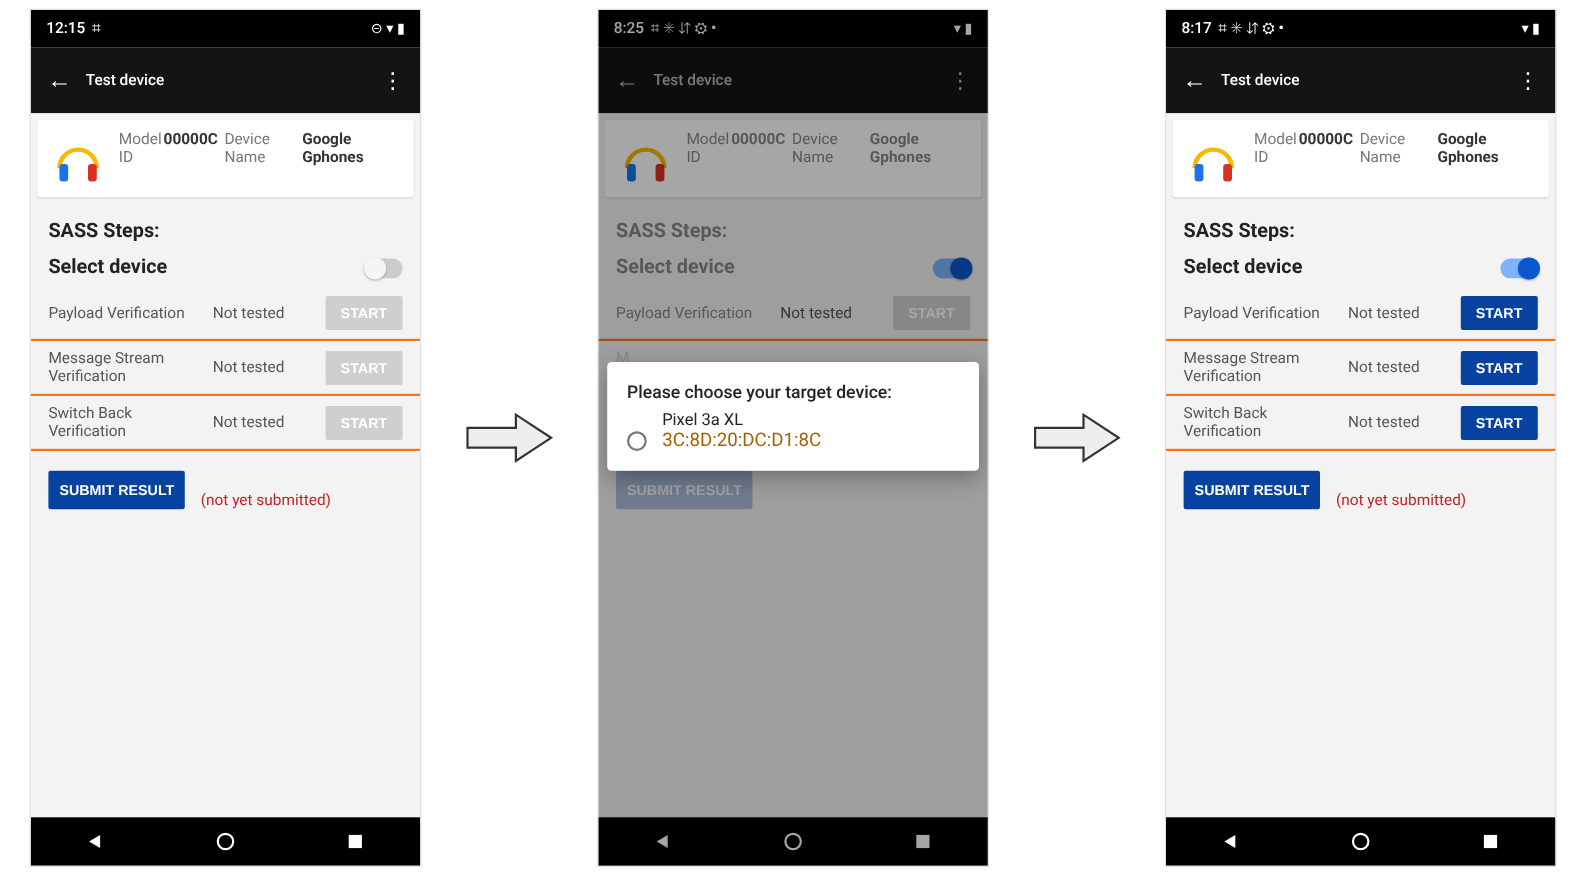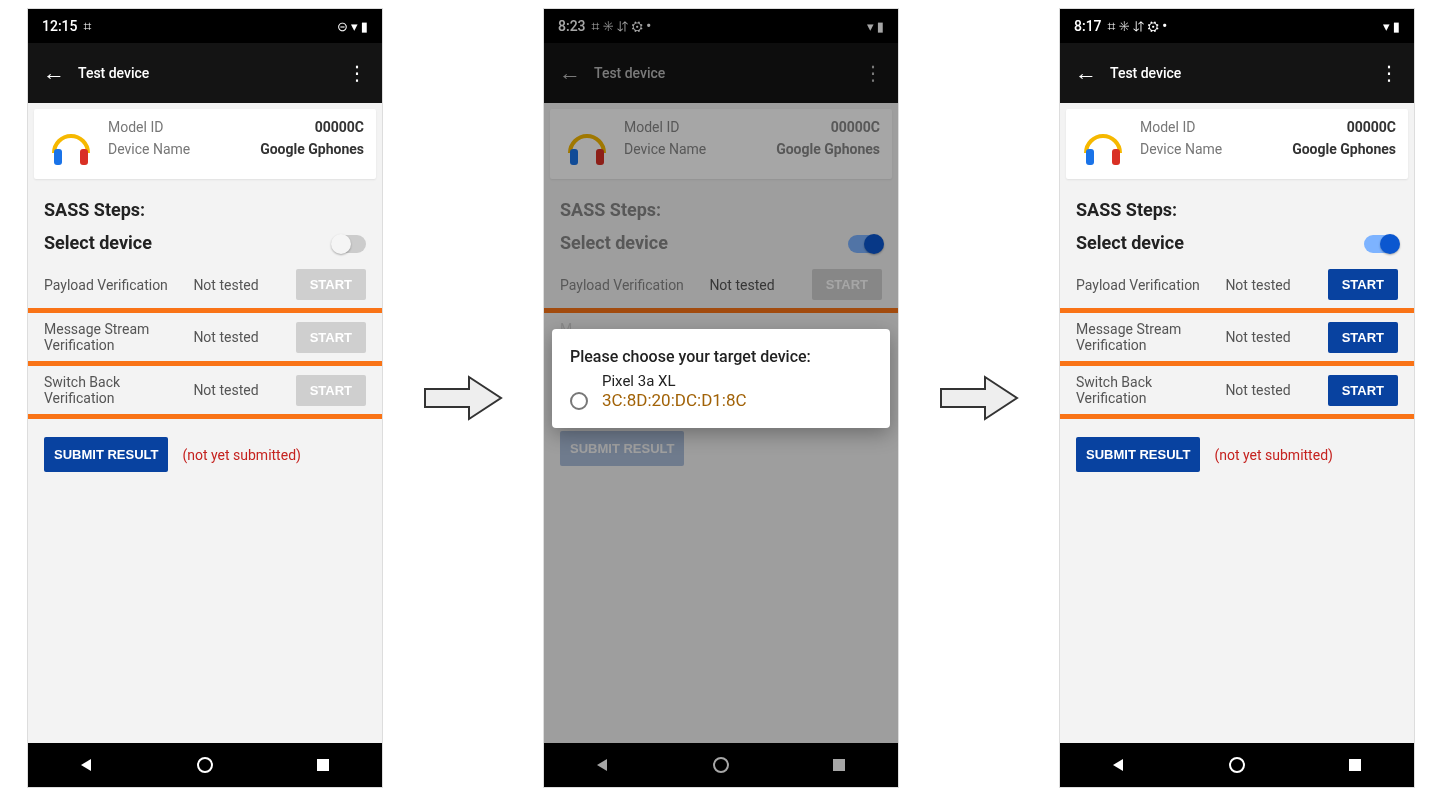--- a/index.html
+++ b/index.html
@@ -49,21 +49,21 @@
   .appbar .back { width:32px; font-size:22px; text-align:center; cursor:pointer; }
   .appbar .title { flex:1; font-size:14px; font-weight:500; padding-left:8px; }
   .appbar .menu { width:30px; font-size:20px; text-align:center; cursor:pointer; }
   .content { flex:1; background:#f3f3f3; padding:0 0; }
   .card {
     background:#fff; margin:6px; padding:10px 12px; display:flex; gap:12px;
     border-radius:2px; box-shadow:0 1px 2px rgba(0,0,0,.08);
   }
   .hp-icon { width:50px; height:50px; position:relative; }
   .hp-icon svg { width:50px; height:50px; }
-  .card-info { flex:1; display:flex; flex-direction:column; gap:6px; font-size:14px; }
+  .card-info { flex:1; display:flex; flex-direction:row; gap:6px; font-size:14px; }
   .row { display:flex; justify-content:space-between; }
   .muted { color:#777; }
   .val { font-weight:700; color:#333; }
   .section-title {
     font-size:18px; font-weight:700; color:#222;
     padding:14px 16px 4px;
   }
   .select-row {
     display:flex; align-items:flex-end; justify-content:space-between;
     padding:8px 16px;
@@ -75,31 +75,31 @@
   .toggle .knob {
     width:20px; height:20px; border-radius:50%; position:absolute; top:-1px;
     box-shadow:0 1px 2px rgba(0,0,0,.3);
   }
   .toggle.off { background:#ccc; }
   .toggle.off .knob { left:-1px; background:#f5f5f5; }
   .toggle.on { background:#7db3ff; }
   .toggle.on .knob { right:-2px; background:#0b57d0; }
   .step {
     display:flex; align-items:center; padding:8px 16px;
-    border-bottom:5px solid #f97316; gap:8px; font-size:14px; color:#555;
+    border-bottom:2px solid #f97316; gap:8px; font-size:14px; color:#555;
   }
   .step .name { flex:1.2; }
   .step .status { flex:0.8; color:#555; }
   .btn {
     padding:8px 14px; color:#fff; font-weight:600; font-size:13px;
     border:none; border-radius:2px; cursor:pointer;
   }
   .btn.enabled { background:#0842a0; }
   .btn.disabled { background:#cfcfcf; color:#fff; cursor:default; }
-  .submit-row { padding:18px 16px; display:flex; align-items:center; gap:14px; }
+  .submit-row { padding:18px 16px; display:flex; align-items:flex-end; gap:14px; }
   .submit-btn {
     background:#0842a0; color:#fff; font-weight:600; font-size:13px;
     padding:10px 10px; border:none; border-radius:2px; cursor:pointer;
   }
   .hint { color:#c5221f; font-size:14px; }
   .navbar {
     height:44px; background:#000; color:#fff; display:flex;
     align-items:center; justify-content:space-around;
   }
   .navbtn { width:20px; height:20px; display:flex; align-items:center; justify-content:center; }
@@ -212,21 +212,21 @@
 
 <div class="arrow-col">
   <svg class="big-arrow" viewBox="0 0 80 50">
     <path d="M2 16 H46 V4 L78 25 L46 46 V34 H2 Z" fill="#eee" stroke="#333" stroke-width="2"></path>
   </svg>
 </div>
 
 <div class="phone dim">
   <div class="statusbar">
     <div class="status-left">
-      <span>8:23</span>
+      <span>8:25</span>
       <span>⌗ ✳ ⇵ ⚙ •</span>
     </div>
     <div class="status-right">▾ ▮</div>
   </div>
   <div class="appbar">
     <div class="back">←</div>
     <div class="title">Test device</div>
     <div class="menu">⋮</div>
   </div>
   <div class="content">

